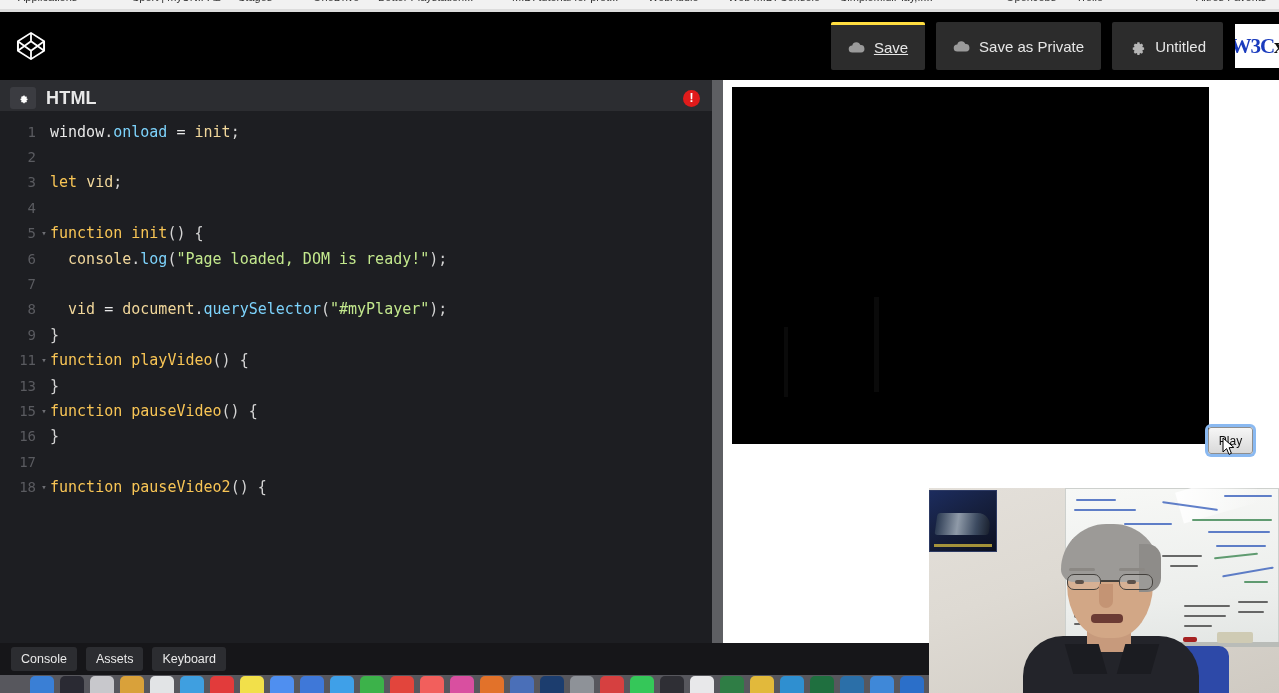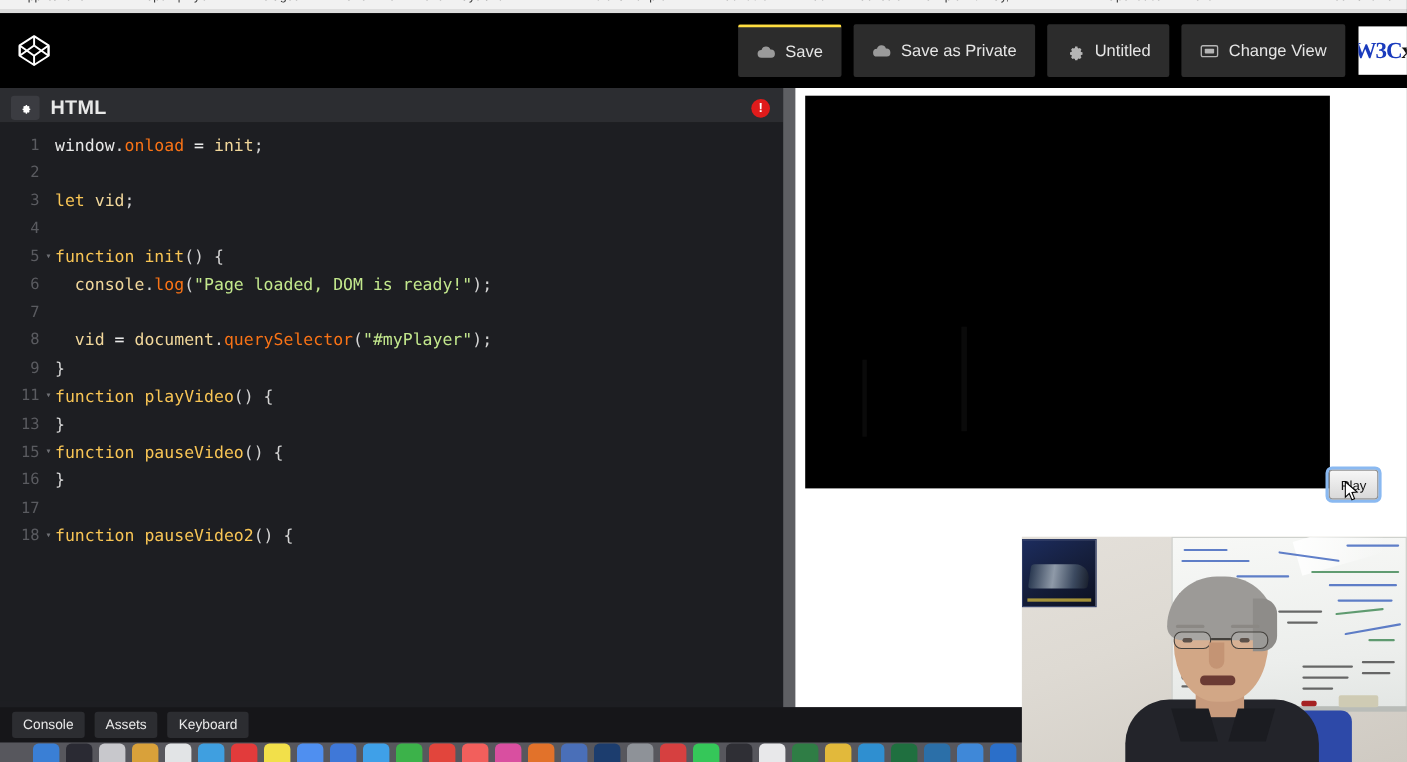--- a/index.html
+++ b/index.html
@@ -58,21 +58,21 @@
   }
   .hdr-btn {
     position: relative;
     background: #2c2c2c; border: none; color: #e6e6e6;
     height: 48px; display: flex; align-items: center; gap: 9px;
     padding: 0 17px; font-size: 15px; cursor: pointer;
     font-family: "Liberation Sans", sans-serif;
     border-radius: 2px;
   }
   .hdr-btn .ico { width: 17px; height: 17px; display: block; flex: 0 0 17px; }
-  #save-button { border-top: 3px solid #ffdd40; }
+  #save-button { border-top: 3px solid #ffdd40; text-decoration: underline; }
   #w3cx-logo-tile {
     width: 44px; height: 44px; background: #fff; margin-left: 1px;
     display: flex; align-items: center; justify-content: center;
     overflow: hidden;
   }
   #w3cx-logo-text {
     font-family: "Liberation Serif", serif; font-weight: 700;
     font-size: 21px; letter-spacing: -1px; color: #1a3bbd; white-space: nowrap;
   }
   #w3cx-logo-text .x { color: #111; }
@@ -123,21 +123,21 @@
   .fold {
     width: 12px; flex: 0 0 12px; text-align: center; color: #6e6f74;
     font-size: 9px; user-select: none;
   }
   .code-text { color: #e6e6e6; padding-left: 0px; }
   .tok-fn   { color: #f8c555; }
   .tok-def  { color: #f8c555; }
   .tok-str  { color: #c3e88d; }
   .tok-punc { color: #d4d4d4; }
   .tok-var  { color: #f1d79b; }
-  .tok-prop { color: #f97316; }
+  .tok-prop { color: #7dd3fc; }
   .tok-plain{ color: #e8e8e8; }
   .tok-op   { color: #e8e8e8; }
 
   
   #editor-vscroll {
     position: absolute; top: 117px; right: 4px; width: 9px; height: 520px;
   }
   #editor-vthumb {
     position: absolute; top: 73px; left: 1px; width: 6px; height: 205px;
     background: #6f7075; border-radius: 4px;
@@ -368,27 +368,20 @@
       <span>Save as Private</span>
     </button>
 
     <button class="hdr-btn" id="settings-button">
       <svg class="ico" viewBox="0 0 24 24">
         <path fill="#b5b5b5" d="M12 8.2a3.8 3.8 0 1 0 0 7.6 3.8 3.8 0 0 0 0-7.6zm9.3 5.3l-1.9-.4a7.6 7.6 0 0 0-.5-1.3l1.1-1.6-1.9-2.3-1.8.8a7.6 7.6 0 0 0-1.2-.7l-.3-2h-3l-.3 2a7.6 7.6 0 0 0-1.2.7l-1.8-.8-1.9 2.3 1.1 1.6a7.6 7.6 0 0 0-.5 1.3l-1.9.4v3l1.9.4c.13.45.3.88.5 1.3l-1.1 1.6 1.9 2.3 1.8-.8c.38.28.78.5 1.2.7l.3 2h3l.3-2c.42-.2.82-.42 1.2-.7l1.8.8 1.9-2.3-1.1-1.6c.2-.42.37-.85.5-1.3l1.9-.4z"></path>
       </svg>
       <span>Untitled</span>
     </button>
 
-    <button class="hdr-btn" id="change-view-button">
-      <svg class="ico" viewBox="0 0 24 18">
-        <rect x="1.5" y="2" width="21" height="14" rx="2" fill="none" stroke="#b5b5b5" stroke-width="1.8"></rect>
-        <rect x="6" y="6" width="12" height="6" rx="1" fill="#b5b5b5"></rect>
-      </svg>
-      <span>Change View</span>
-    </button>
 
     <div id="w3cx-logo-tile">
       <span id="w3cx-logo-text"><span>W3C</span><span class="x">x</span></span>
     </div>
   </div>
 </div>
 
 <div id="editor-col">
 
   <div class="panel-head">

